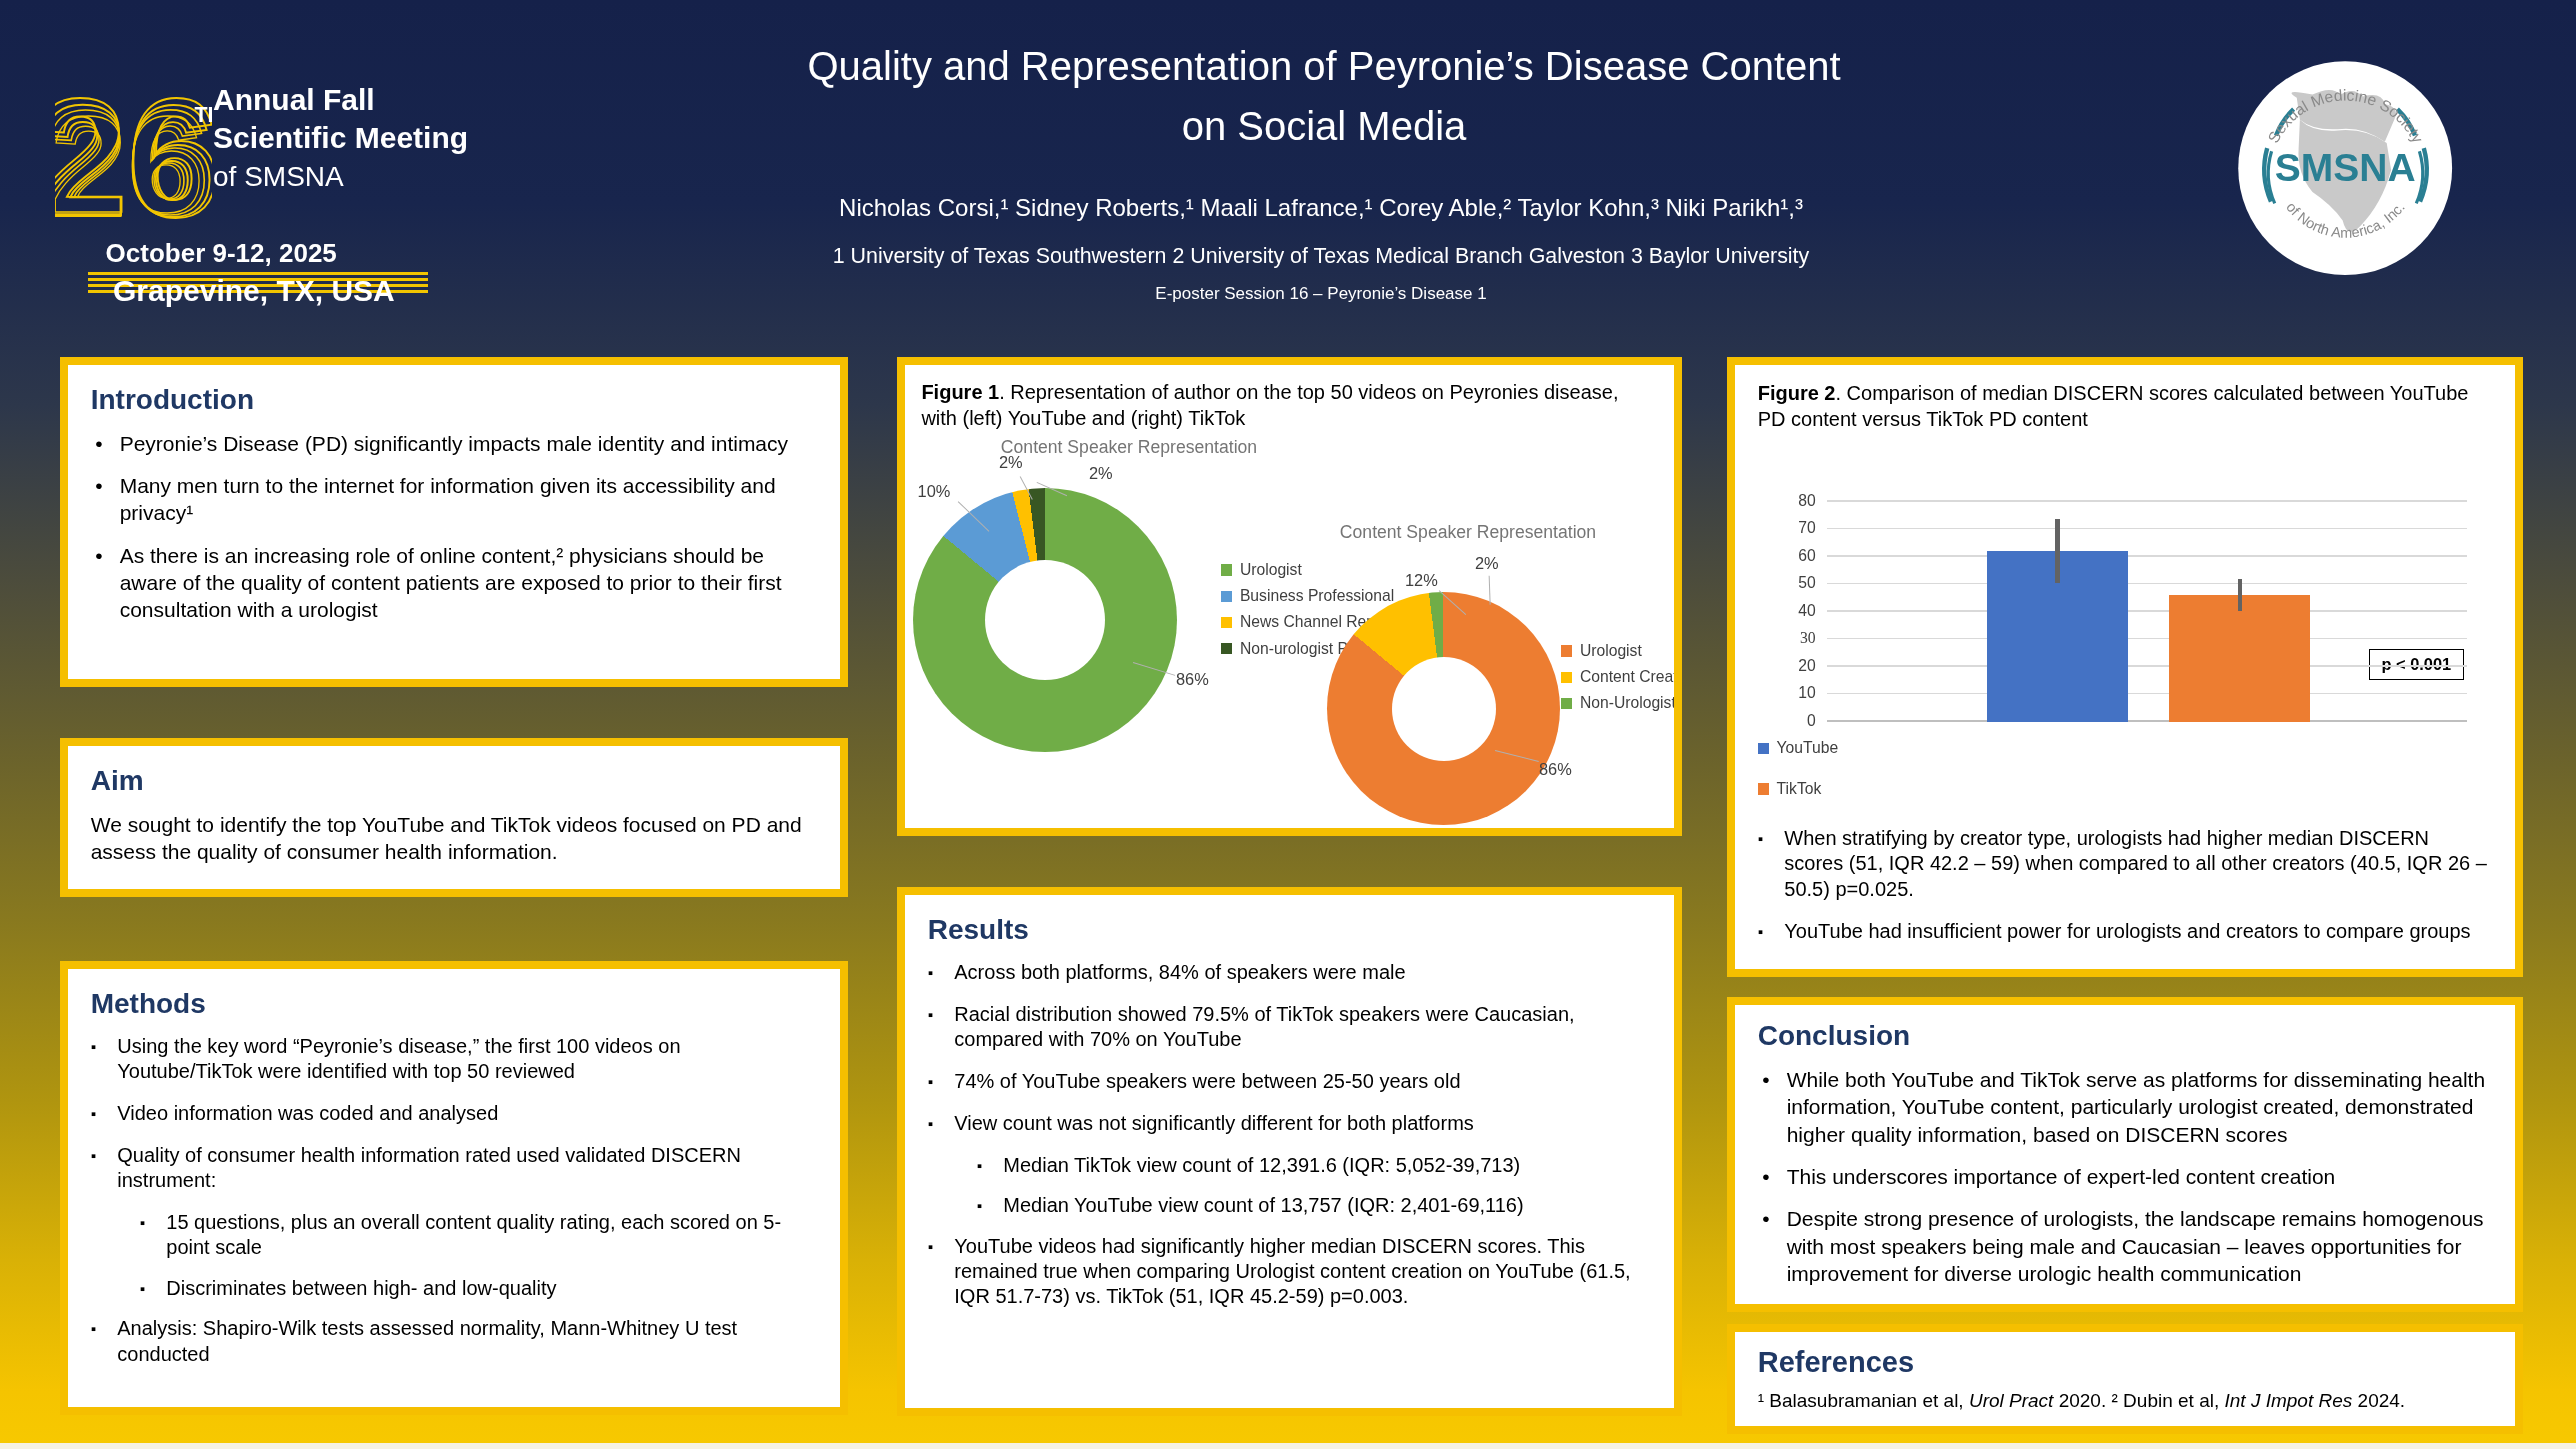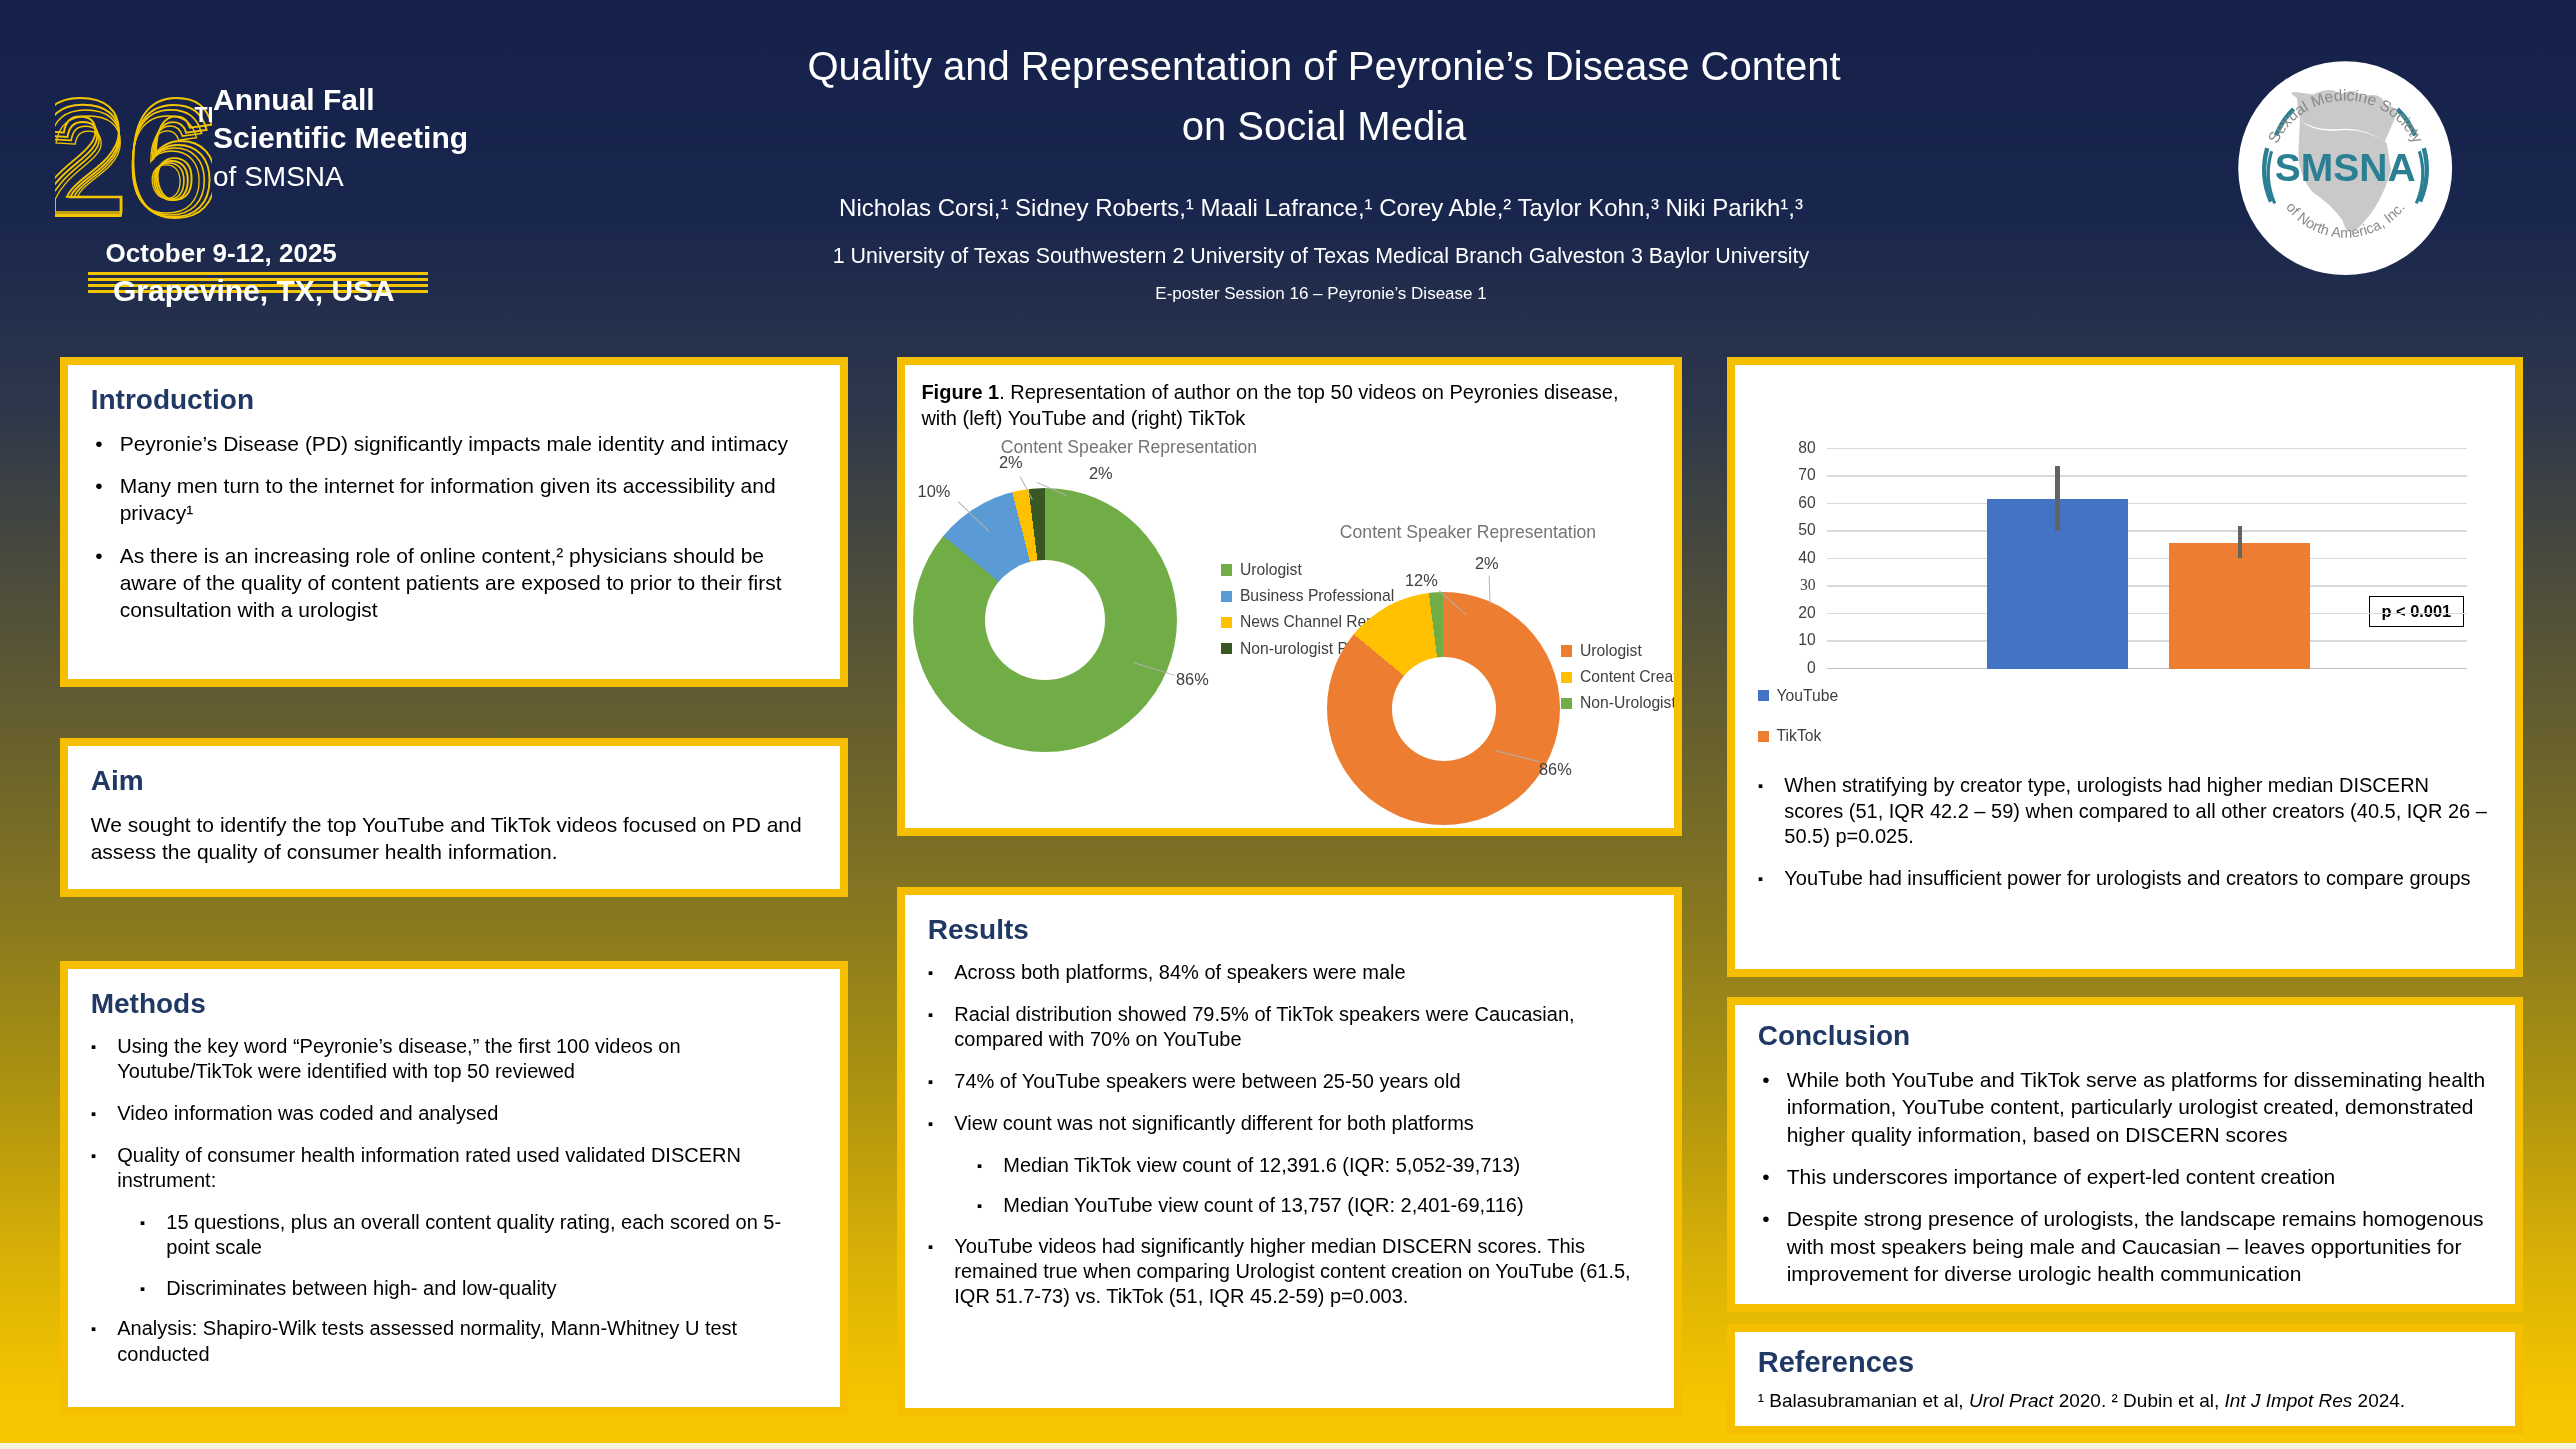--- a/index.html
+++ b/index.html
@@ -289,20 +289,21 @@
           <span class="btext">Median YouTube view count of 13,757 (IQR: 2,401-69,116)</span>
         </div>
         <div class="bullet level-1">
           <span class="marker">▪</span>
           <span class="btext">YouTube videos had significantly higher median DISCERN scores. This remained true when comparing Urologist content creation on YouTube (61.5, IQR 51.7-73) vs. TikTok (51, IQR 45.2-59) p=0.003.</span>
         </div>
       </div>
   </section>
 
   <section class="box" style="left:1727px;top:357px;width:796px;height:620px;">
+    <p class="caption"><span class="b">Figure 2</span><span>. Comparison of median DISCERN scores calculated between YouTube PD content versus TikTok PD content</span></p>
 
     <div class="barchart">
       <div class="p-box">p &lt; 0.001</div>
     <div class="gridline zero" style="bottom: 0%;">
           <span class="ticklab">0</span>
         </div>
         <div class="gridline" style="bottom: 12.5%;">
           <span class="ticklab">10</span>
         </div>
         <div class="gridline" style="bottom: 25%;">

